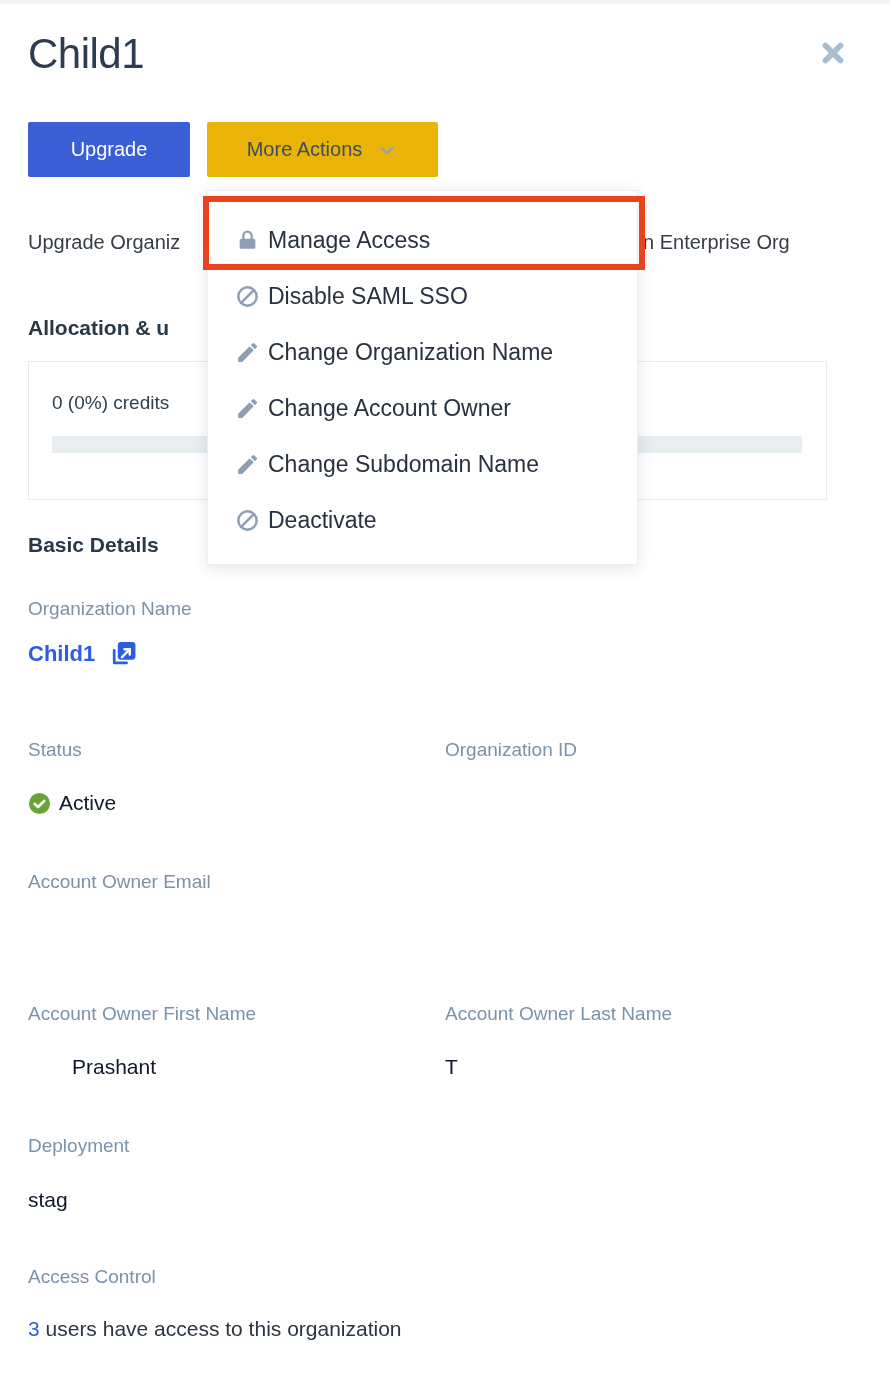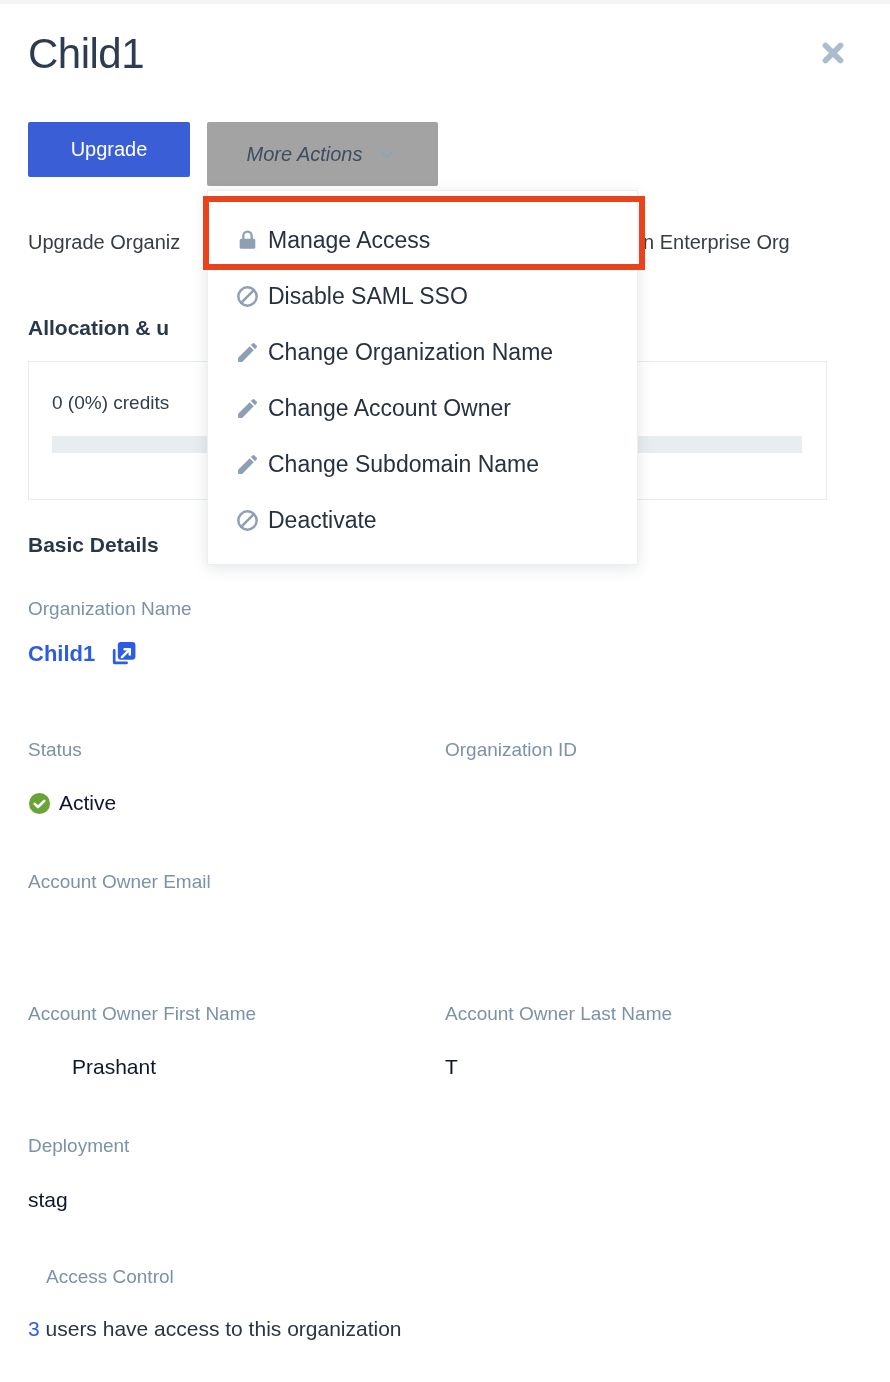--- a/index.html
+++ b/index.html
@@ -6,21 +6,21 @@
   .canvas{
     position:relative;width:890px;height:1382px;background:#ffffff;overflow:hidden;
     font-family:"Liberation Sans", sans-serif;color:#2b3543;
   }
   .abs{position:absolute;}
   .top-strip{left:0;top:0;width:890px;height:4px;background:#f3f4f5;}
   .modal-title{left:28px;top:30px;font-size:42px;font-weight:500;color:#2e3c51;letter-spacing:-0.5px;}
   .close-btn{left:818px;top:38px;width:30px;height:30px;cursor:pointer;}
   .btn{display:flex;align-items:center;justify-content:center;box-sizing:border-box;border-radius:2px;cursor:pointer;}
   .btn-upgrade{left:28px;top:122px;width:162px;height:55px;background:#3a5ed6;color:#ffffff;font-size:20px;}
-  .btn-more{left:207px;top:122px;width:231px;height:64px;background:#a3a3a3;color:#3e4d5f;font-size:20px;gap:14px;font-style:italic;}
+  .btn-more{left:207px;top:122px;width:231px;height:55px;background:#eab308;color:#3e4d5f;font-size:20px;gap:14px;}
   .bg-line{top:231px;font-size:20px;color:#363d46;}
   .bg-line-left{left:28px;}
   .bg-line-right{left:643px;}
   .section-heading{font-size:21px;font-weight:700;color:#283849;}
   .alloc-heading{left:28px;top:316px;}
   .credits-box{left:28px;top:361px;width:799px;height:139px;border:1px solid #e7ebee;box-sizing:border-box;background:#ffffff;}
   .credits-text{left:52px;top:392px;font-size:19px;color:#2f3d4d;}
   .progress-track{left:52px;top:436px;width:750px;height:17px;background:#e8edf0;}
   .basic-heading{left:28px;top:533px;}
   .field-label{font-size:19px;color:#7c92a9;}
@@ -116,21 +116,21 @@
   <div class="abs field-value" style="left:28px;top:920px;"></div>
 
   <div class="abs field-label" style="left:28px;top:1003px;">Account Owner First Name</div>
   <div class="abs field-label" style="left:445px;top:1003px;">Account Owner Last Name</div>
   <div class="abs field-value" style="left:24px;top:1055px;margin-left:48px;">Prashant</div>
   <div class="abs field-value" style="left:445px;top:1055px;">T</div>
 
   <div class="abs field-label" style="left:28px;top:1135px;">Deployment</div>
   <div class="abs field-value" style="left:28px;top:1188px;">stag</div>
 
-  <div class="abs field-label" style="left:46px;top:1266px;">Access Control</div>
+  <div class="abs field-label" style="left:28px;top:1266px;">Access Control</div>
   <div class="abs users-line">
     <span class="users-count">3</span><span> users have access to this organization</span>
   </div>
 
   <div class="abs menu">
 
     <div class="menu-item">
       <span class="mi-icon">
         <svg width="25" height="25" viewBox="0 0 24 24" fill="none">
           <path d="M8 11 V7.5 a4 4 0 0 1 8 0 V11" stroke="#8c9fb3" stroke-width="2.2" fill="none"></path>

